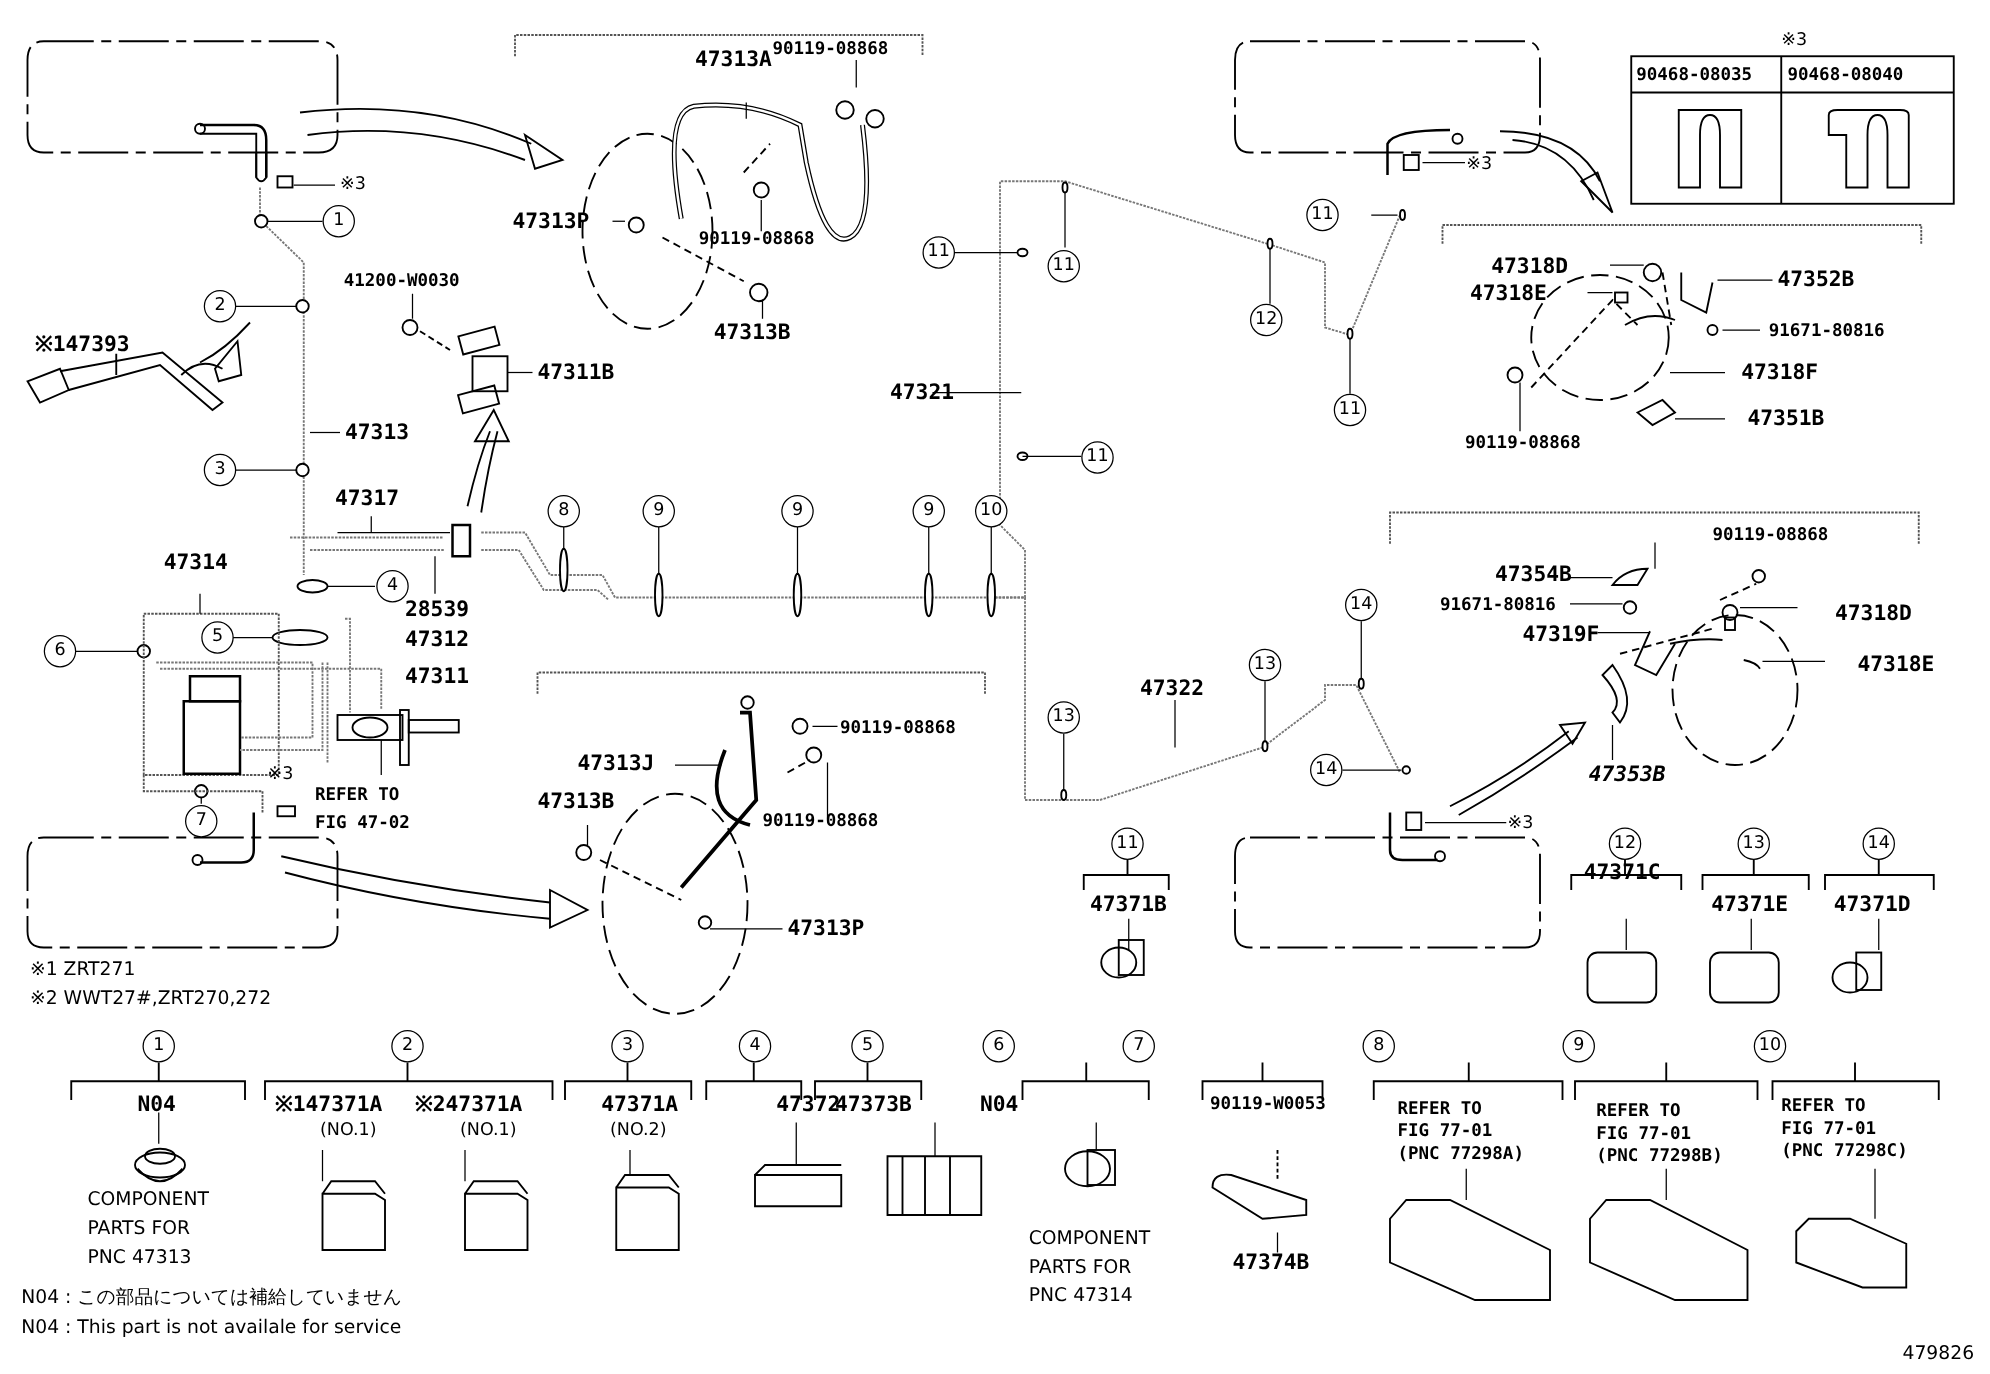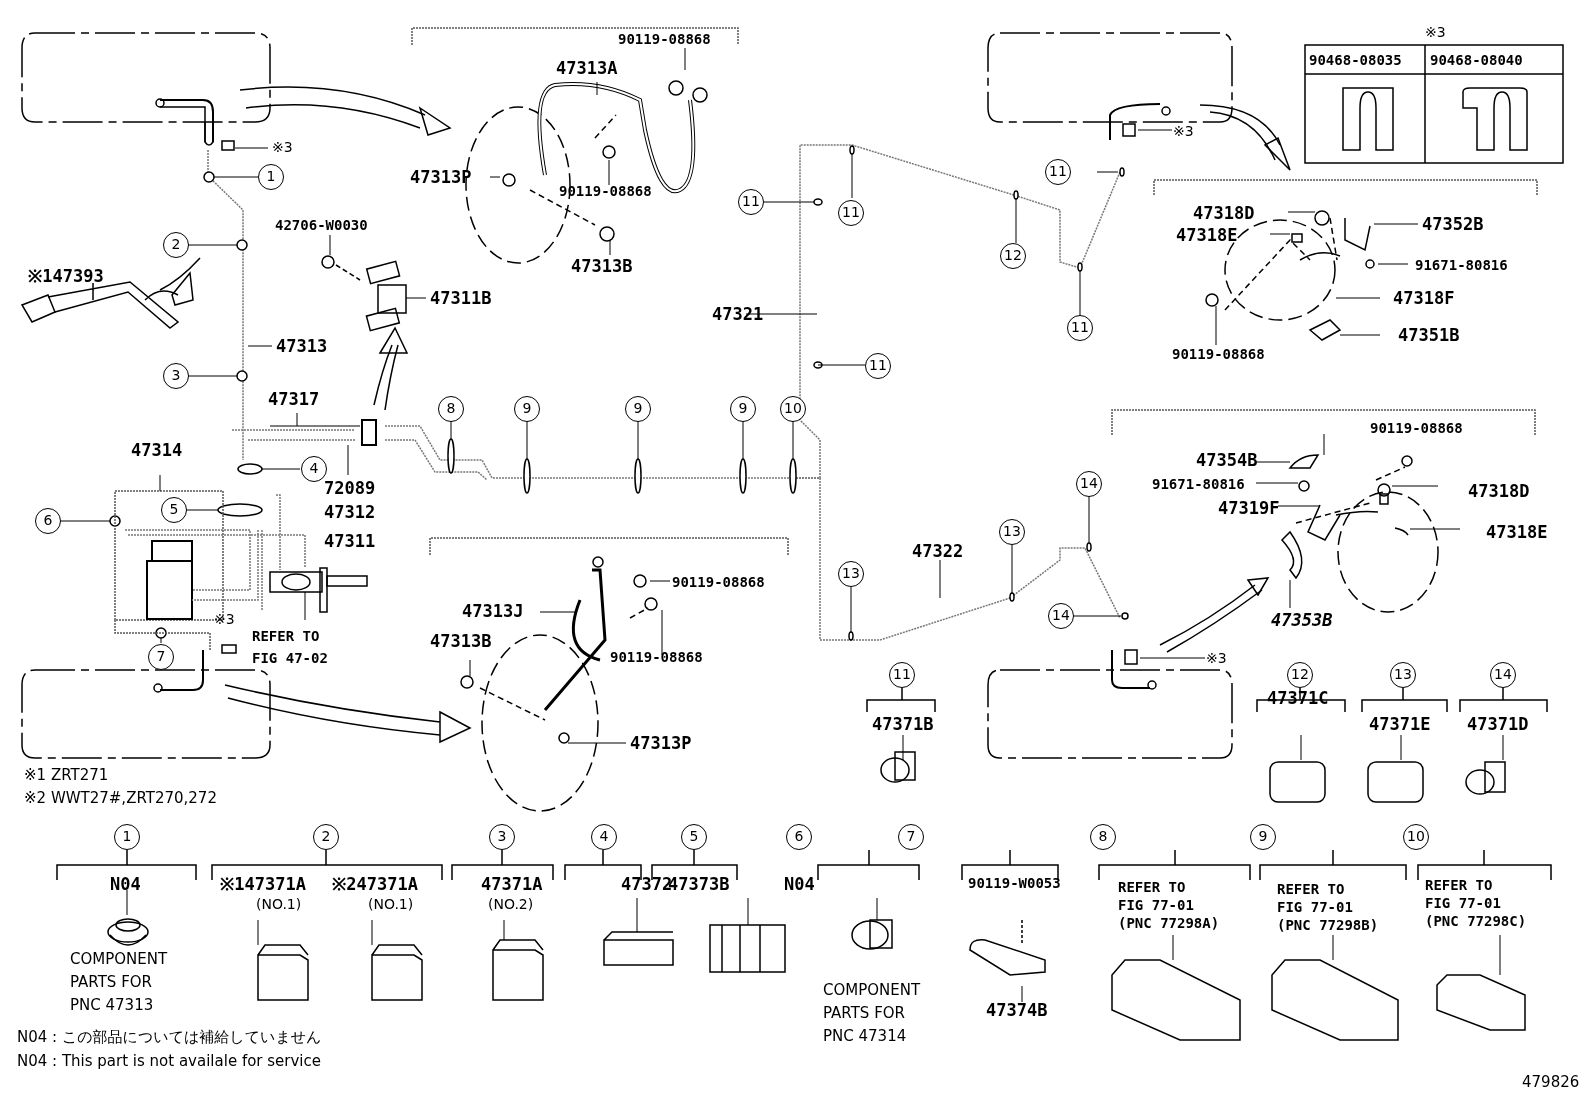--- a/index.html
+++ b/index.html
@@ -280,36 +280,36 @@
     <ellipse cx="1480" cy="782" rx="14" ry="12"></ellipse>
       <rect x="1485" y="762" width="20" height="30"></rect>
     <path d="M127 890 V915 M258 920 V945 M372 920 V945 M504 920 V940 M637 898 V932 M748 898 V925 M877 898 V920 M1022 986 V1002 M1173 935 V960 M1333 935 V960 M1500 935 V975" stroke-width="1"></path>
   </g>
 </svg>
 
 <span class="pn" style="left:28px;top:268px;">※147393</span>
 <span class="pn" style="left:276px;top:338px;">47313</span>
 <span class="pn" style="left:268px;top:391px;">47317</span>
 <span class="pn" style="left:131px;top:442px;">47314</span>
-<span class="pn" style="left:324px;top:480px;">72089</span>
+<span class="pn" style="left:324px;top:480px;">28539</span>
 <span class="pn" style="left:324px;top:504px;">47312</span>
 <span class="pn" style="left:324px;top:533px;">47311</span>
 <span class="pn" style="left:430px;top:290px;">47311B</span>
-<span class="pn pn-sm" style="left:275px;top:218px;">42706-W0030</span>
+<span class="pn pn-sm" style="left:275px;top:218px;">41200-W0030</span>
 <span class="pn pn-sm" style="left:252px;top:629px;">REFER TO</span>
 <span class="pn pn-sm" style="left:252px;top:651px;">FIG 47-02</span>
 <span class="pn" style="left:712px;top:306px;text-align:right;">47321</span>
 <span class="pn" style="left:912px;top:543px;">47322</span>
 <span class="note" style="left:272px;top:140px;">※3</span>
 <span class="note" style="left:214px;top:612px;">※3</span>
 <span class="note" style="left:1173px;top:124px;">※3</span>
 <span class="note" style="left:1206px;top:651px;">※3</span>
 
 <span class="pn pn-sm" style="left:618px;top:32px;">90119-08868</span>
-<span class="pn" style="left:556px;top:60px;">47313A</span>
+<span class="pn" style="left:556px;top:40px;">47313A</span>
 <span class="pn" style="left:410px;top:169px;">47313P</span>
 <span class="pn pn-sm" style="left:559px;top:184px;">90119-08868</span>
 <span class="pn" style="left:571px;top:258px;">47313B</span>
 
 <span class="pn pn-sm" style="left:672px;top:575px;">90119-08868</span>
 <span class="pn" style="left:462px;top:603px;">47313J</span>
 <span class="pn" style="left:430px;top:633px;">47313B</span>
 <span class="pn pn-sm" style="left:610px;top:650px;">90119-08868</span>
 <span class="pn" style="left:630px;top:735px;">47313P</span>
 

